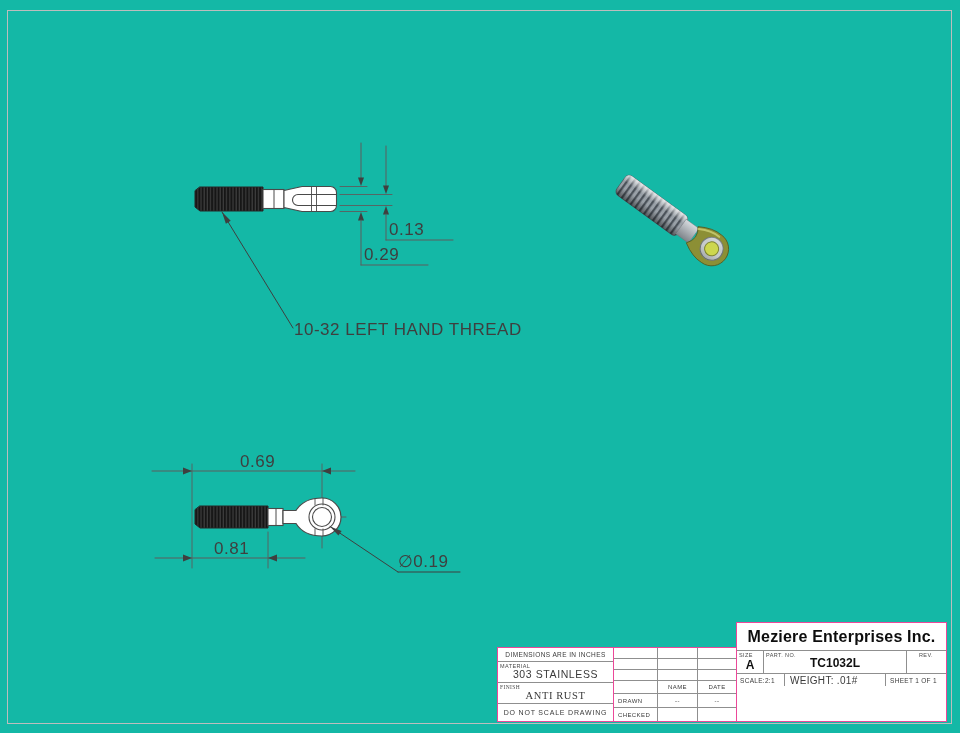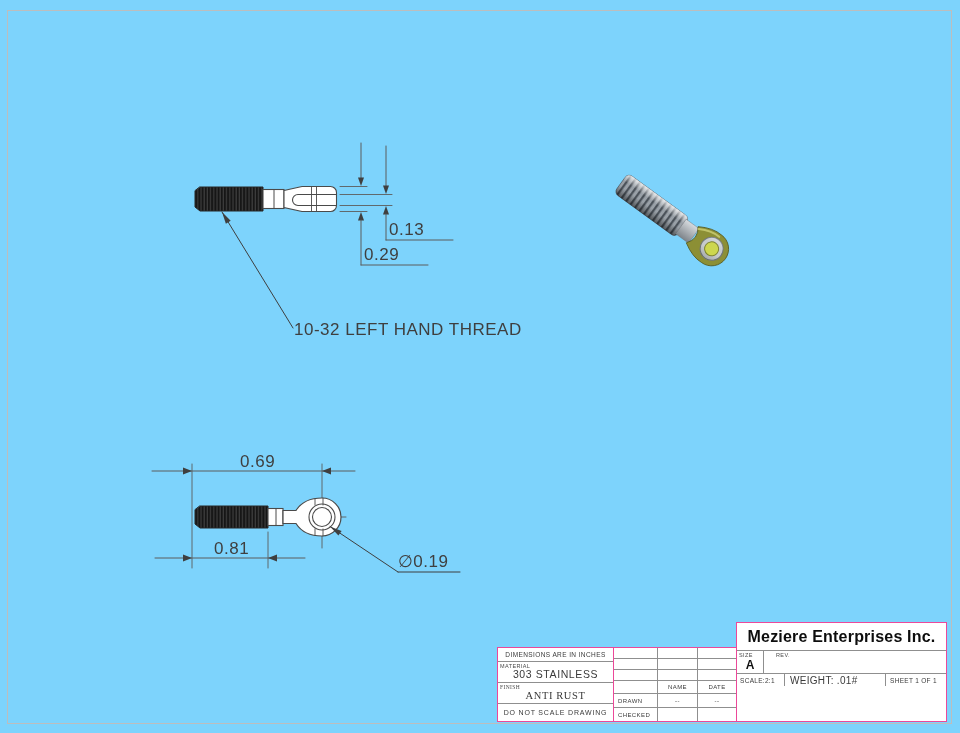--- a/index.html
+++ b/index.html
@@ -1,17 +1,17 @@
 <!DOCTYPE html>
 <html><head>
 <meta charset="utf-8">
 <style>
   html,body{margin:0;padding:0;background:#fdfdfd;}
   .sheet{
-    position:relative;width:960px;height:733px;background:#7dd3fc;
+    position:relative;width:960px;height:733px;background:#14b8a6;
     font-family:"Liberation Sans",sans-serif;overflow:hidden;
   }
   .sheet-border{
     position:absolute;left:7px;top:10px;width:943px;height:712px;
     border:1px solid #bdbdbd;
   }
   svg.linework{position:absolute;left:0;top:0;}
   
   .dim{
     position:absolute;color:#3f3f3f;font-size:17px;letter-spacing:.5px;
@@ -222,20 +222,24 @@
       <div class="cell lastcol lastrow"></div>
     </div>
 
     <div class="tb tb-right">
       <div class="tb-company">Meziere Enterprises Inc.</div>
       <div class="tb-r1">
         <div class="c c-size">
           <span class="tinylbl">SIZE</span>
           <span class="bigval">A</span>
         </div>
+        <div class="c c-part">
+          <span class="tinylbl">PART. NO.</span>
+          <span class="bigval" style="margin-top:5px;">TC1032L</span>
+        </div>
         <div class="c c-rev">
           <span class="tinylbl" style="left:12px;">REV.</span>
         </div>
       </div>
       <div class="tb-r2">
         <div class="c c-scale">SCALE:2:1</div>
         <div class="c c-weight">WEIGHT: .01#</div>
         <div class="c c-sheet">SHEET 1 OF 1</div>
       </div>
     </div>

